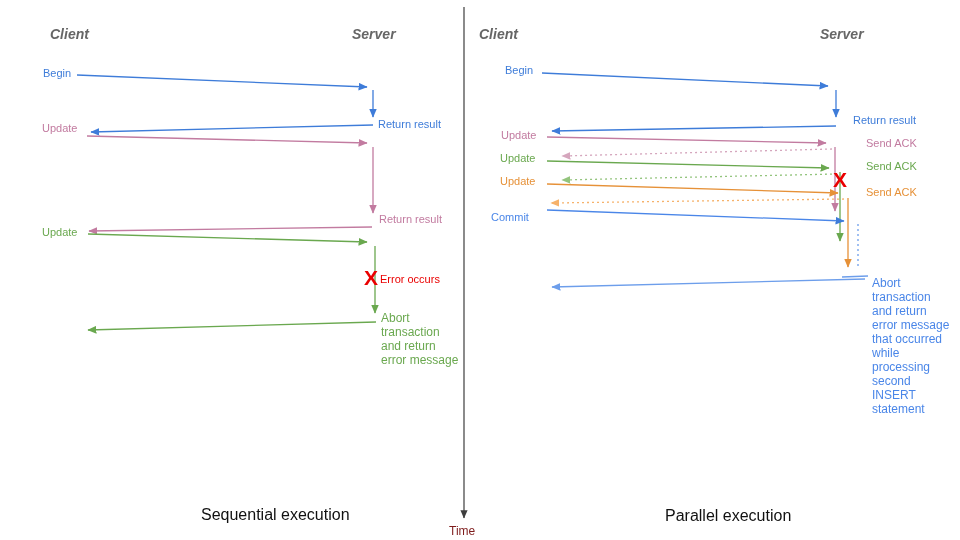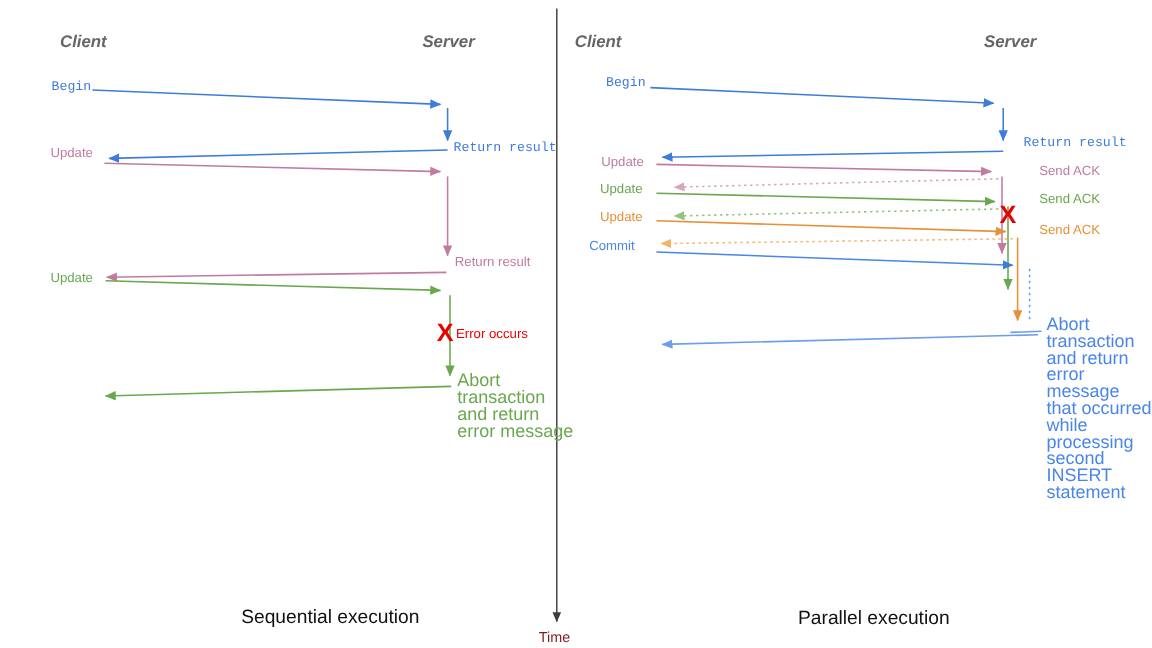--- a/index.html
+++ b/index.html
@@ -1,25 +1,25 @@
 <!DOCTYPE html>
 <html><head>
 <meta charset="utf-8">
 <style>
   html,body{margin:0;padding:0;background:#ffffff;}
   #stage{position:relative;width:960px;height:540px;background:#ffffff;overflow:hidden;
          font-family:"Liberation Sans",sans-serif;}
   #diagram-svg{position:absolute;left:0;top:0;}
   .lbl{position:absolute;font-size:11px;line-height:12px;white-space:nowrap;}
   .hdr{position:absolute;font-size:14px;font-style:italic;color:#666666;white-space:nowrap;font-weight:bold;}
-  .note{position:absolute;font-size:15px;line-height:14px;white-space:pre-line;}
+  .note{position:absolute;font-size:12px;line-height:14px;white-space:pre-line;}
   .cap{position:absolute;font-size:16px;color:#111111;white-space:nowrap;}
   .xmark{position:absolute;font-size:21px;line-height:19px;font-weight:bold;color:#ea0000;}
-  .c-blue{color:#3e7cd9;font-family:Liberation Mono, monospace;}
-  .c-blue2{color:#4a86e8;}
+  .c-blue{color:#3e7cd9;}
+  .c-blue2{color:#4a86e8;margin-top:12px;}
   .c-pink{color:#c27ba0;}
   .c-green{color:#6aa84f;}
   .c-orange{color:#e69138;}
   .c-red{color:#ea0000;}
 </style>
 </head>
 <body>
 
 <div id="stage">
 

